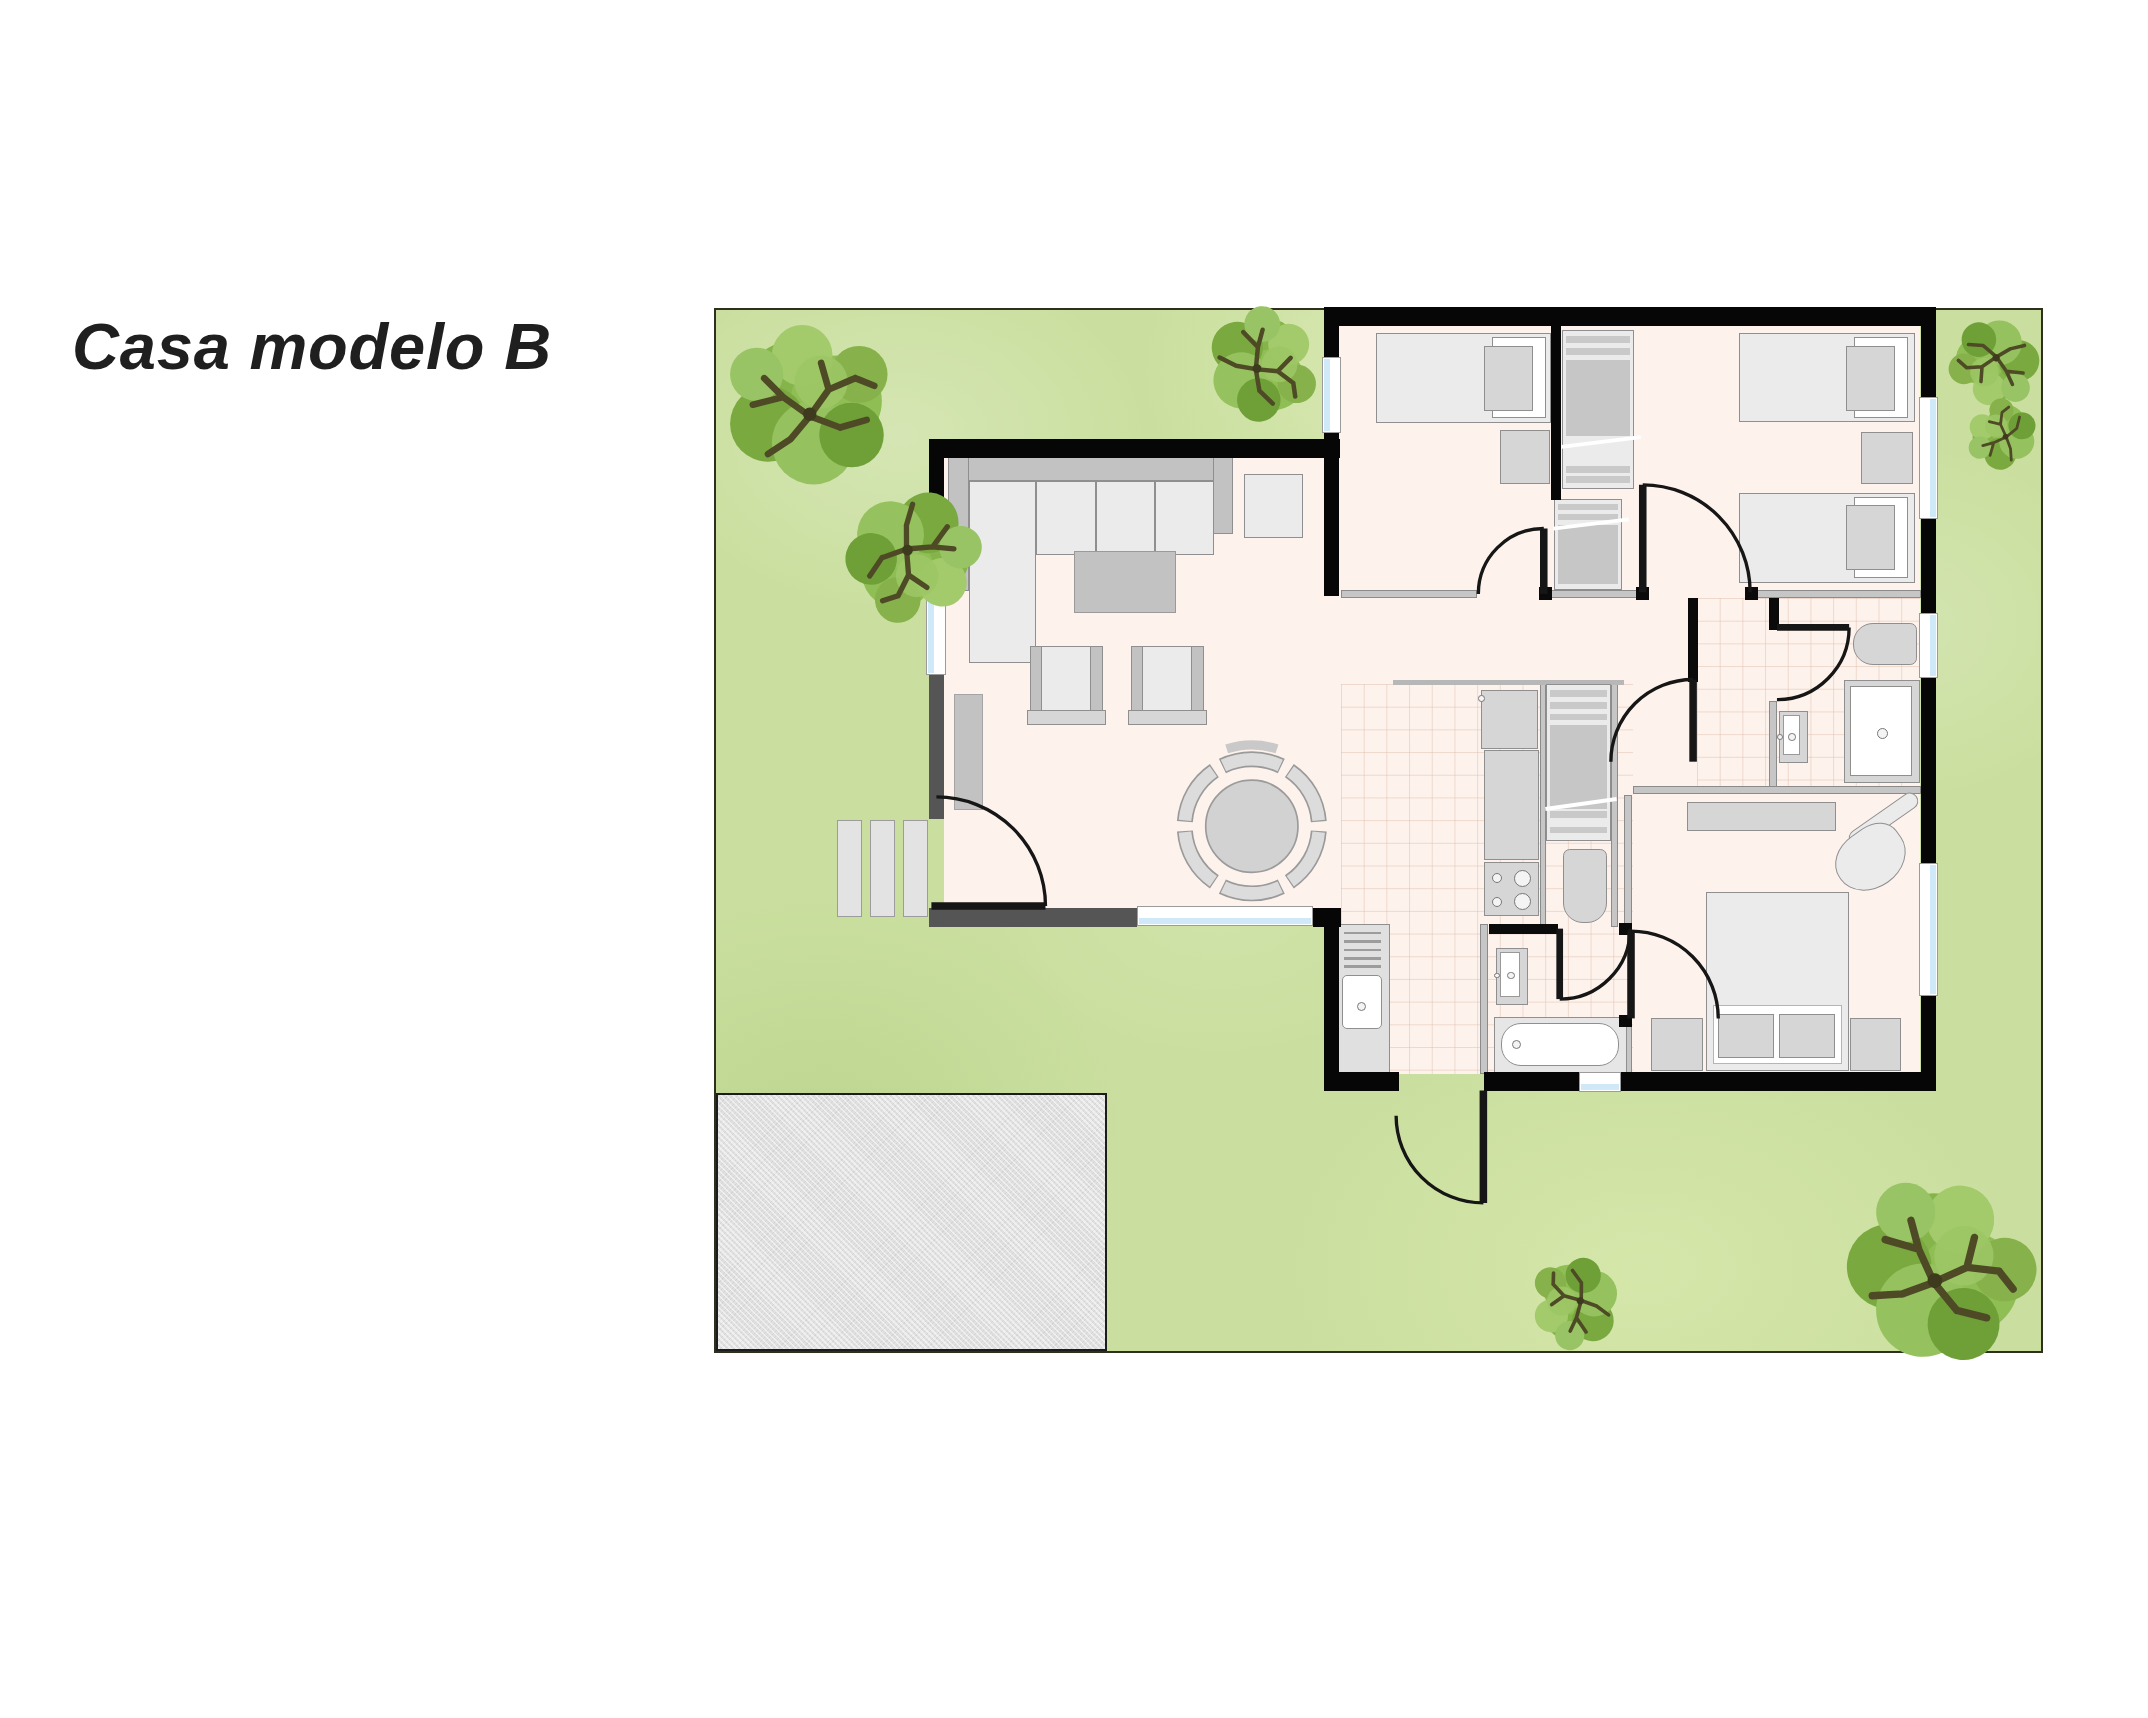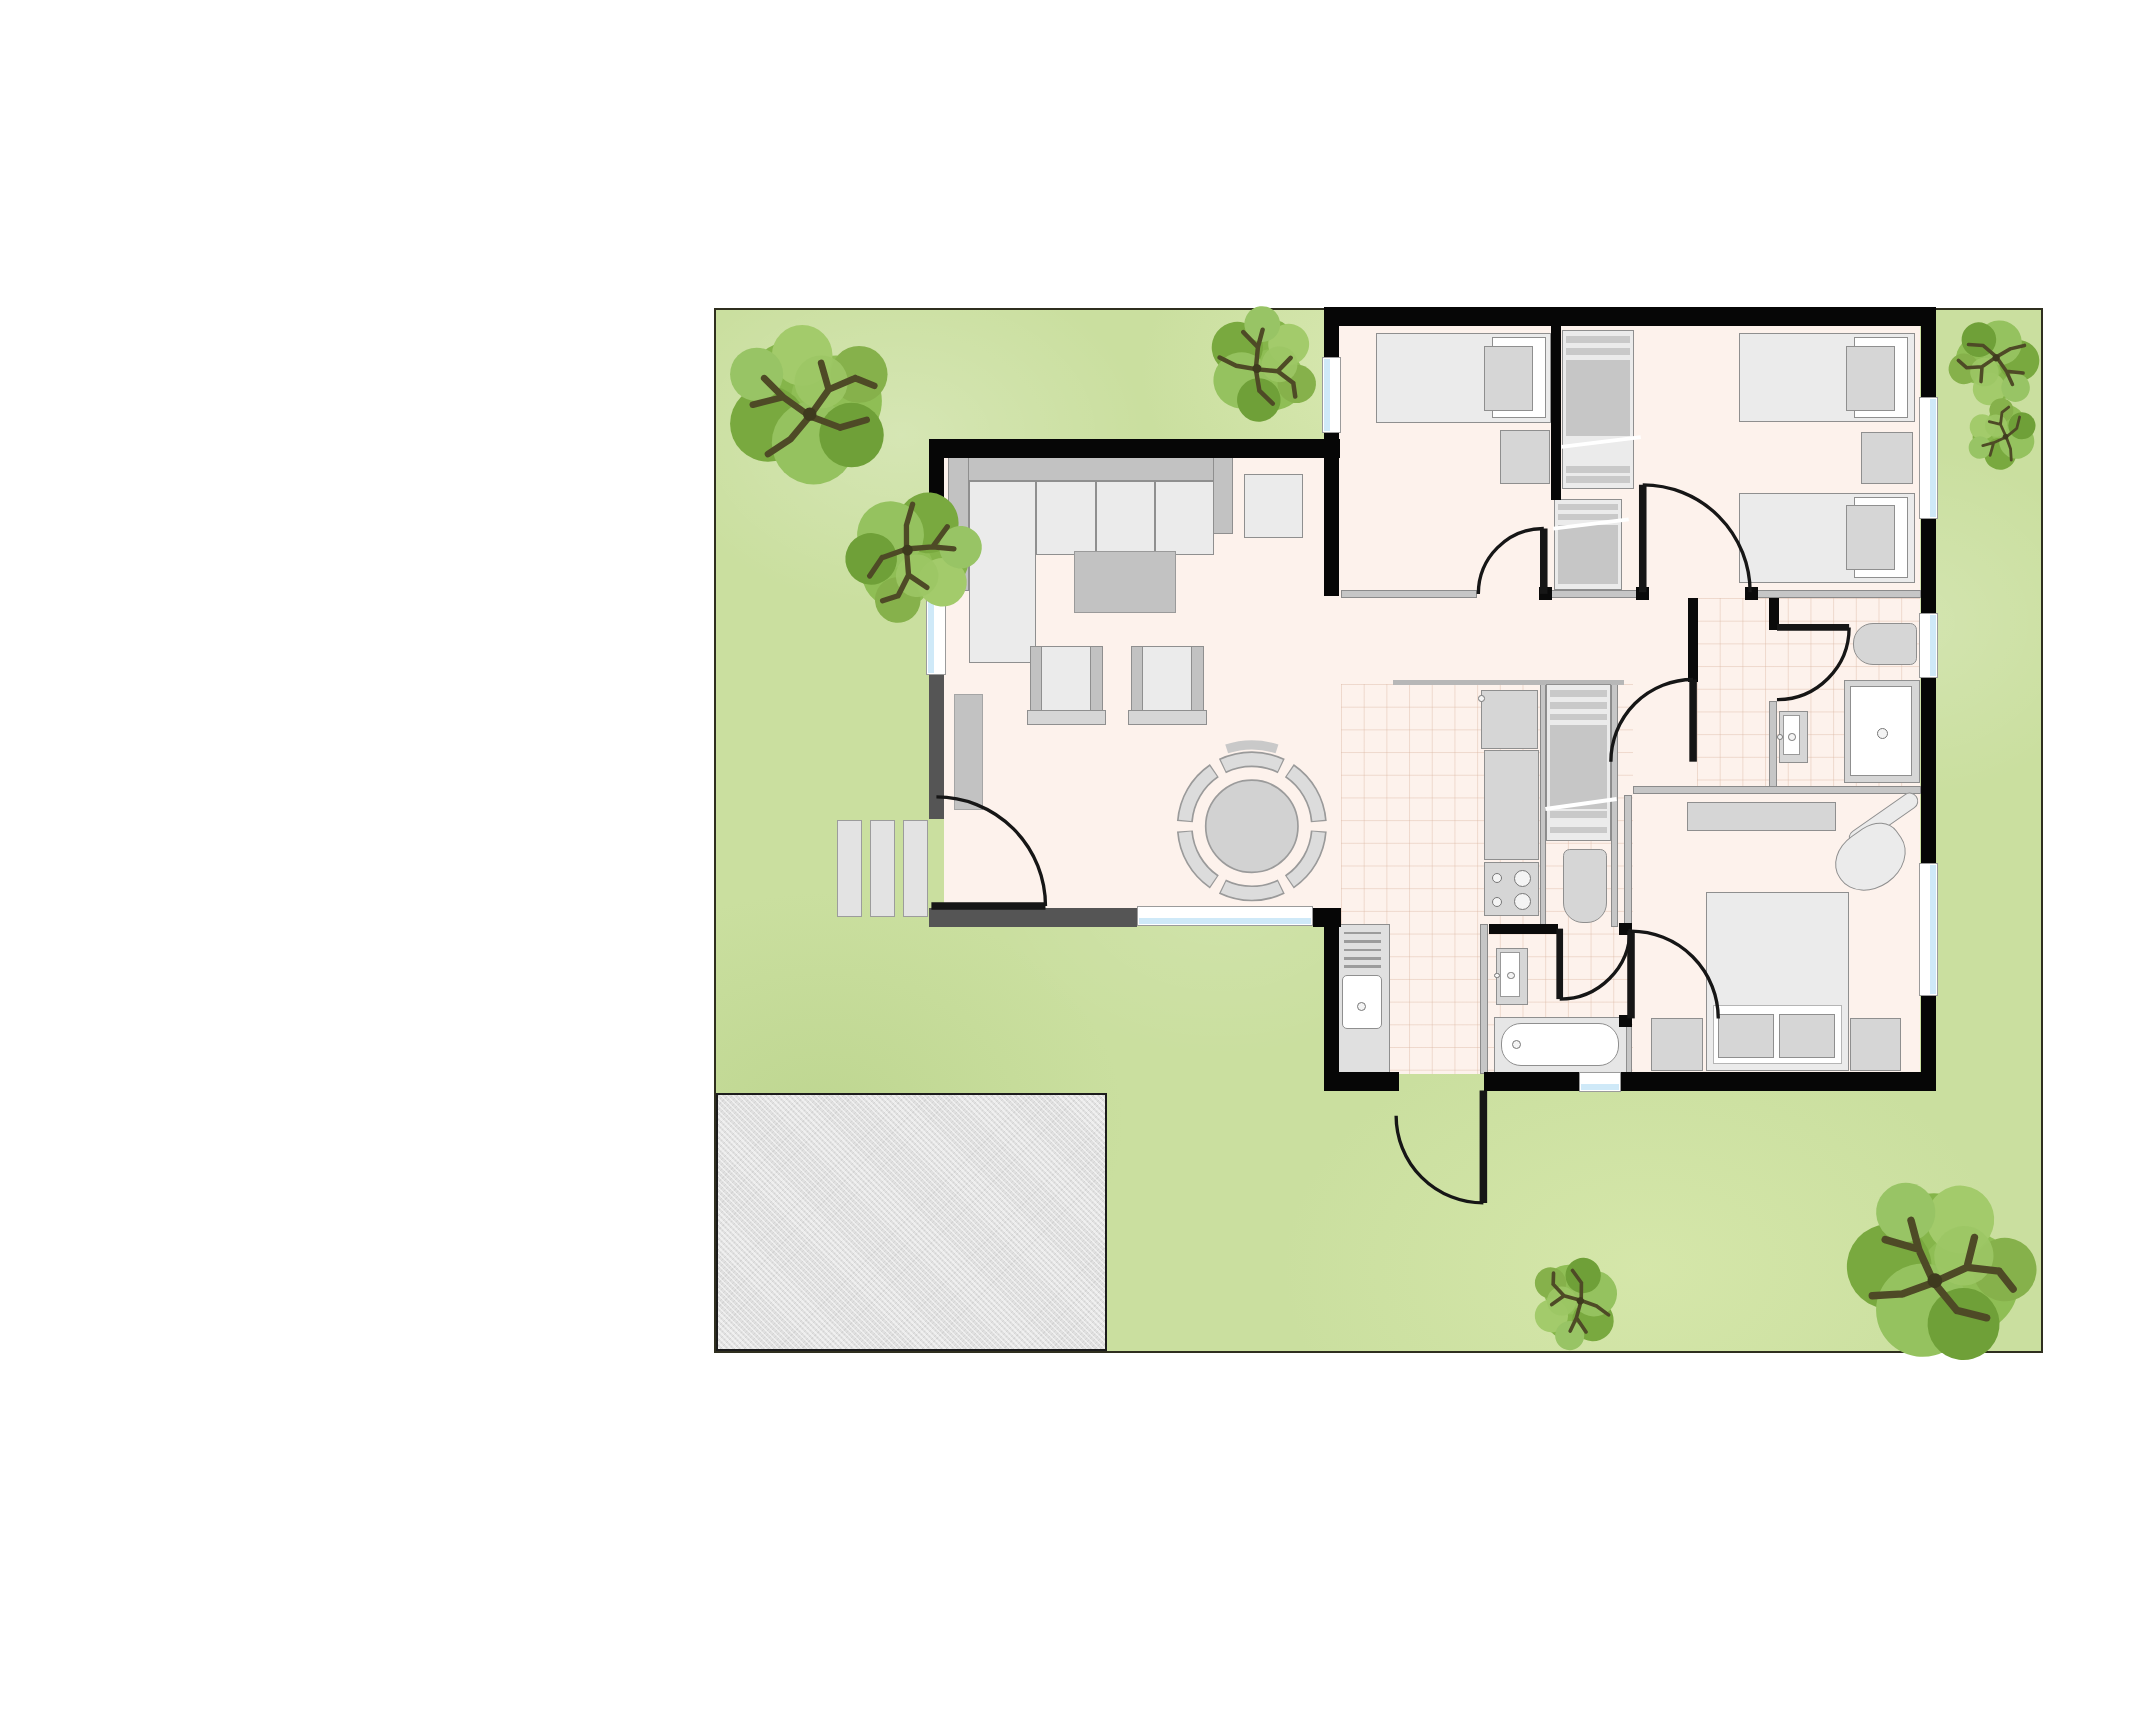--- a/index.html
+++ b/index.html
@@ -54,20 +54,21 @@
   .cstripe{position:absolute;background:#c9c9c9;z-index:6;}
   svg.overlay{position:absolute;left:0;top:0;width:2148px;height:1718px;z-index:8;pointer-events:none;}
   svg#treelayer{z-index:9;}
   .stone{position:absolute;background:#e3e3e3;border:1.7px solid #9c9c9c;z-index:2;box-sizing:border-box;}
 </style>
 </head>
 <body>
 
 <div id="scene">
 
+  <div id="title">Casa modelo B</div>
 
   <div id="lawn" class="abs"></div>
   <div id="patio" class="abs"></div>
 
   <div class="abs floor" style="left:1339px;top:324px;width:581px;height:750px"></div>
   <div class="abs floor" style="left:944px;top:457px;width:397px;height:451px"></div>
   <div class="abs floor" style="left:1324px;top:596px;width:17px;height:315px"></div>
   <div class="abs tiles" style="left:1341px;top:684px;width:292px;height:390px"></div>
   <div class="abs tiles" style="left:1697px;top:598px;width:223px;height:195px"></div>
 

